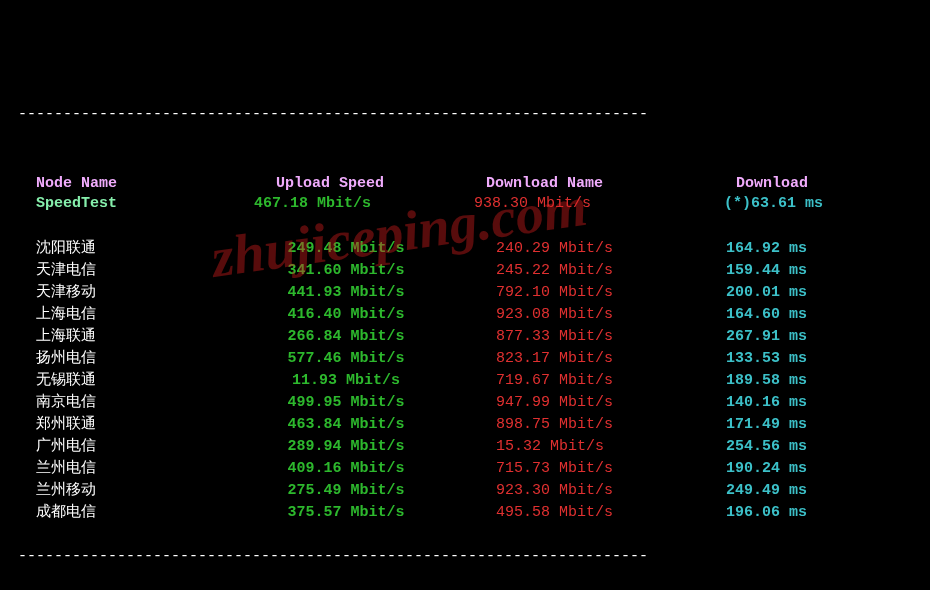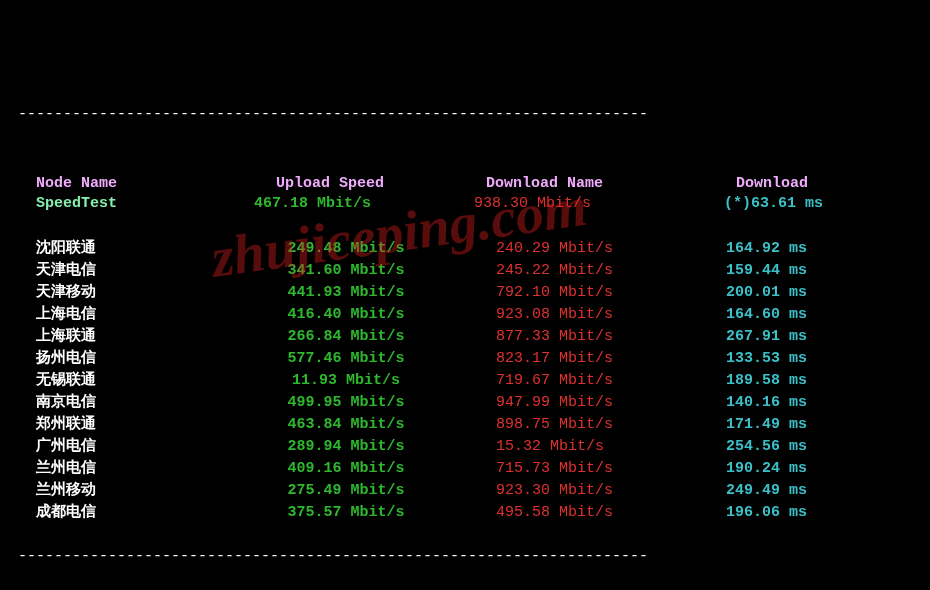--- a/index.html
+++ b/index.html
@@ -12,21 +12,21 @@
     width: 930px;
     height: 590px;
     overflow: hidden;
     line-height: 1.5;
     white-space: pre;
   }
   .line { display: block; height: 22px; }
   .dash { color: #fff; }
   .header-label { color: #f0abfc; font-weight: bold; }
   .speedtest-name { color: #86efac; font-weight: bold; }
-  .node-cn { color: #fff; font-weight: bold; }
+  .node-cn { color: #fff; font-weight: normal; }
   .upload { color: #2db82d; font-weight: bold; }
   .download { color: #e03030; font-weight: normal; }
   .latency { color: #3cc0c8; font-weight: bold; }
   .col-name { display:inline-block; width: 200px; }
   .col-up { display:inline-block; width: 220px; text-align: center; }
   .col-dn { display:inline-block; width: 230px; margin-left: 40px; }
   .col-lat { display:inline-block; }
   .hdr-name { display:inline-block; width: 240px; }
   .hdr-up { display:inline-block; width: 210px; margin-top: 24px; }
   .hdr-dn { display:inline-block; width: 250px; }

